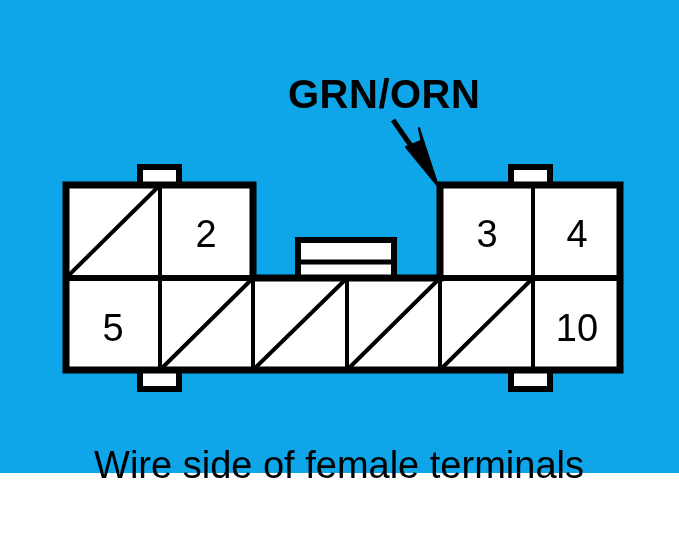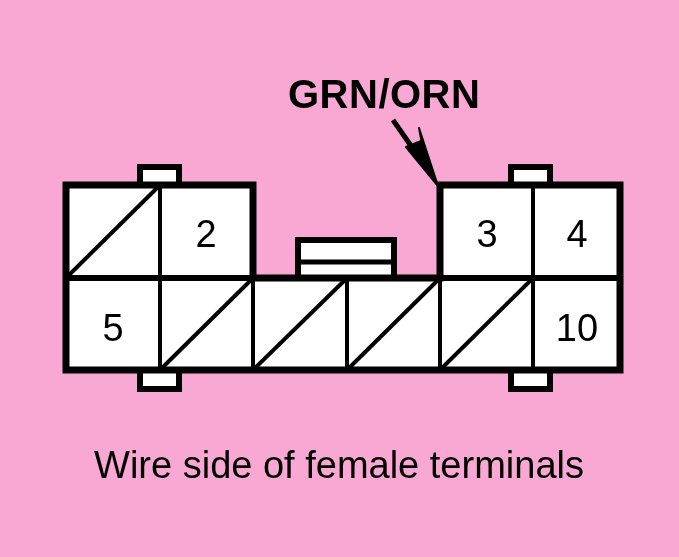--- a/index.html
+++ b/index.html
@@ -11,22 +11,22 @@
   body {
     width: 679px;
     height: 557px;
     overflow: hidden;
     font-family: "Liberation Sans", sans-serif;
     color: #000000;
   }
   #stage {
     position: relative;
     width: 679px;
-    height: 557px;
-    background: #f9a8d4;
+    height: 473px;
+    background: #0ea5e9;
   }
   #diagram-svg {
     position: absolute;
     left: 0;
     top: 0;
     width: 679px;
     height: 557px;
     display: block;
   }
   .wire-label-text {

